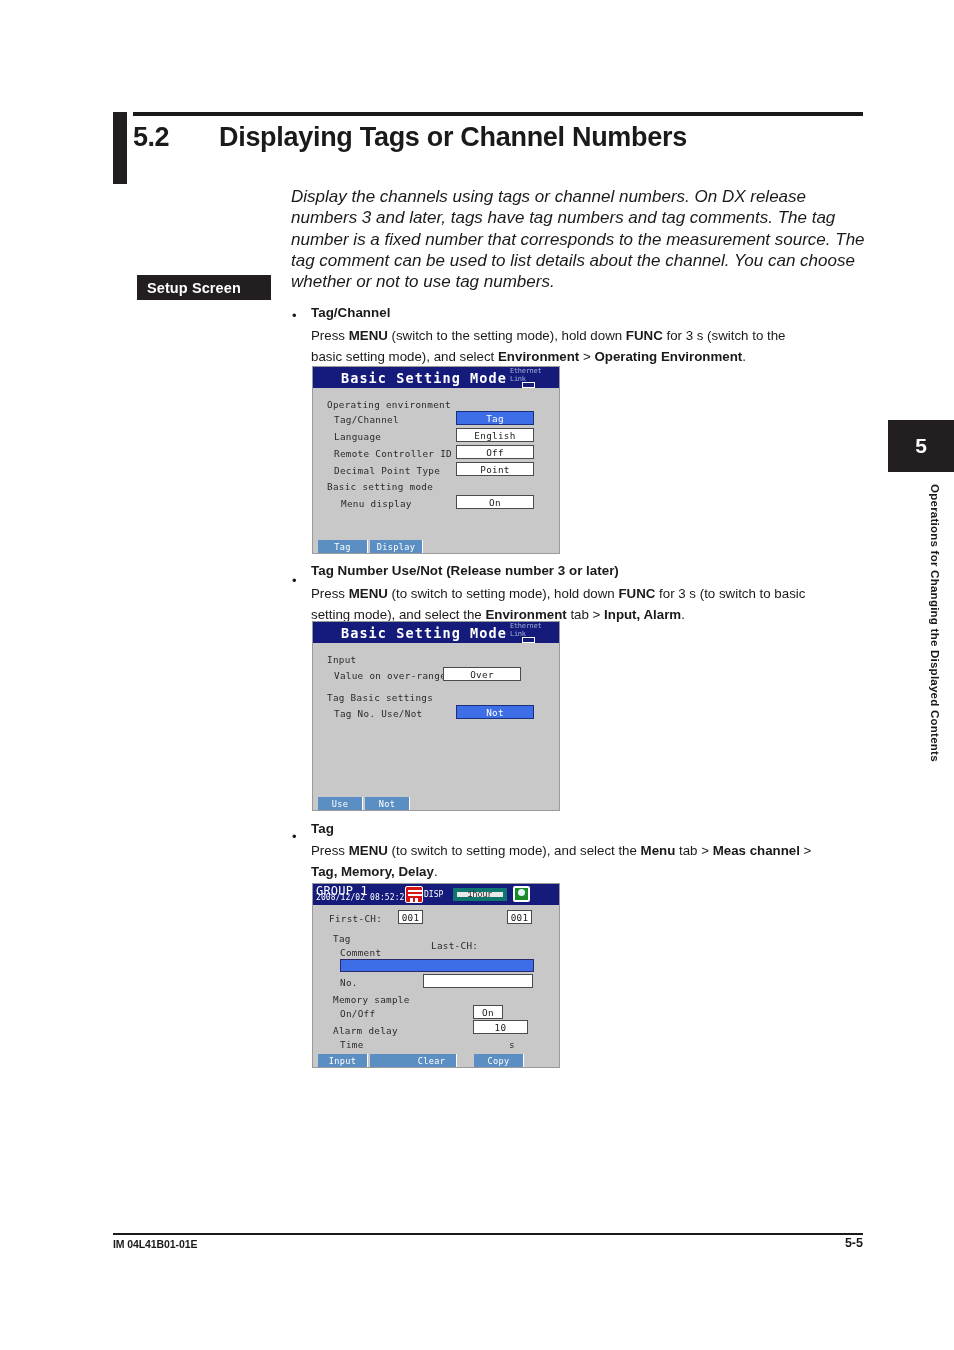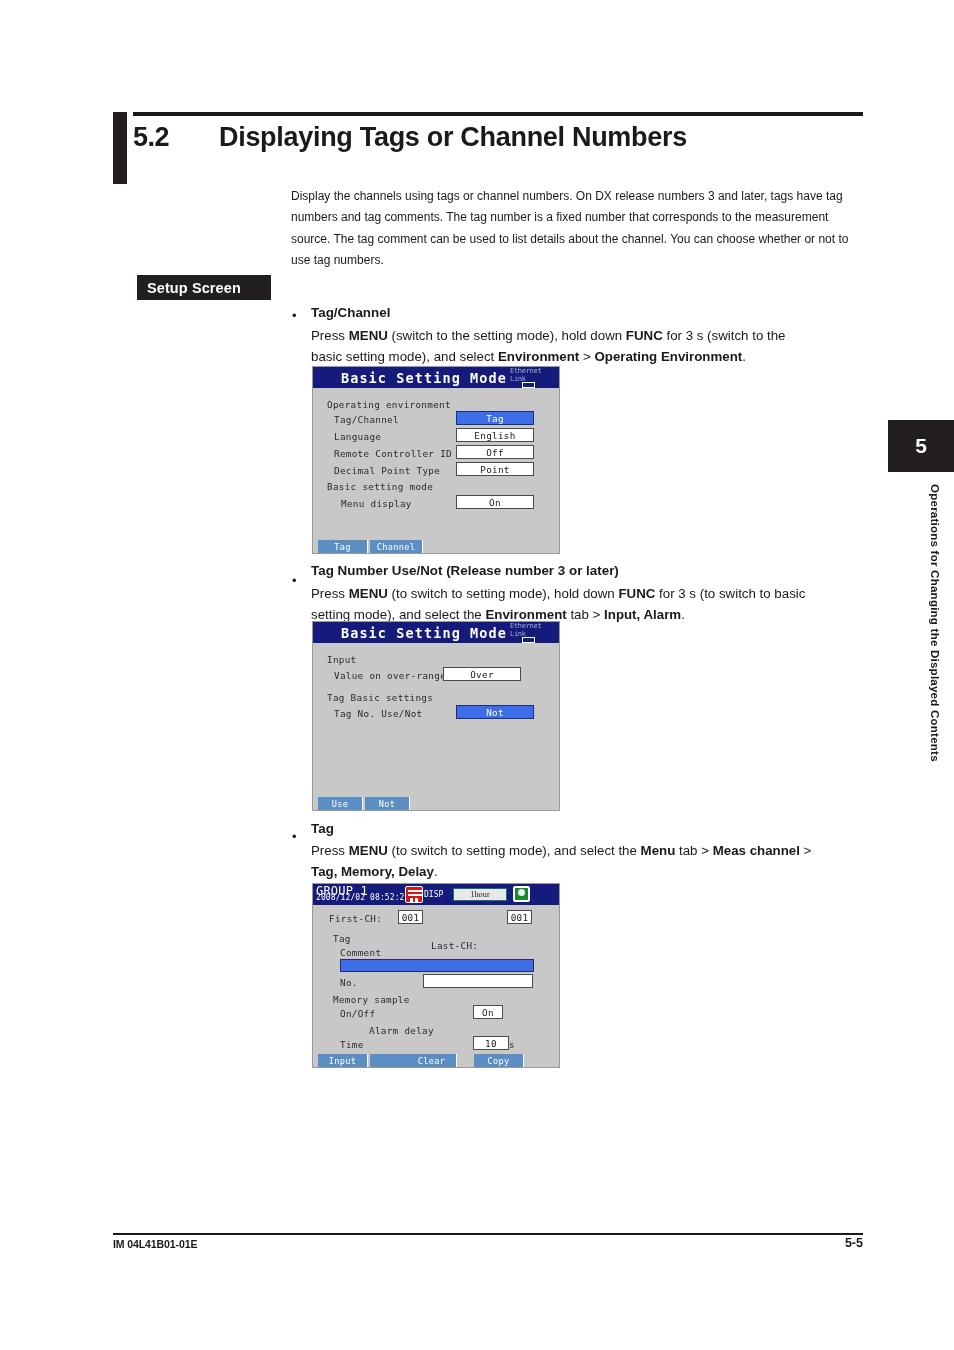--- a/index.html
+++ b/index.html
@@ -41,23 +41,24 @@
     font-size: 27px; font-weight: bold;
     letter-spacing: -0.3px;
     color: #1a1a1a;
   }
 
   
   .intro {
     position: absolute;
     left: 291px; top: 186px;
     width: 576px;
-    font-size: 12px;
+    font-size: 17px;
     line-height: 21.3px;
     color: #1a1a1a;
+    font-style: italic;
   }
 
   
   .setup-badge {
     position: absolute;
     left: 137px; top: 275px;
     width: 134px; height: 25px;
     background: #231f20;
     color: #ffffff;
     font-size: 14.5px;
@@ -230,24 +231,24 @@
     left: 111px; top: 6px;
     color: #ffffff;
     font-size: 8px;
     font-family: "DejaVu Sans Mono", monospace;
   }
   .meas-span {
     position: absolute;
     left: 140px; top: 4px;
     width: 54px; height: 13px;
     background: #e8e8e8;
-    border: 1px solid #0f766e;
+    border: 4px solid #0f766e;
     color: #1a1a1a;
     font-size: 8.3px;
-    font-family: Liberation Serif, serif;
+    font-family: Liberation Mono, monospace;
     display: flex; align-items: center; justify-content: center;
   }
   .meas-greenicon {
     position: absolute;
     left: 200px; top: 2px;
     width: 17px; height: 16px;
     background: #1a8a2a;
     border: 2px solid #ffffff;
     border-radius: 2px;
   }
@@ -364,21 +365,21 @@
     <div class="lbl" style="left:21px; top:77px;">Decimal Point Type</div>
     <div class="valbox" style="left:143px; top:74px; width:78px;">Point</div>
 
     <div class="lbl" style="left:14px; top:93px;">Basic setting mode</div>
 
     <div class="lbl" style="left:28px; top:110px;">Menu display</div>
     <div class="valbox" style="left:143px; top:107px; width:78px;">On</div>
 
     <div class="keybar">
       <div class="key" style="left:5px; width:50px;">Tag</div>
-      <div class="key" style="left:57px; width:53px;">Channel</div>
+      <div class="key" style="left:57px; width:53px;">Display</div>
     </div>
   </div>
 </div>
 
 <div class="bullet-dot" style="left:292px; top:574px;">•</div>
 <div class="bullet-head" style="left:311px; top:563px;">Tag Number Use/Not (Release number 3 or later)</div>
 <div class="bullet-body" style="left:311px; top:583px;">
   <span>Press </span><b>MENU</b><span> (to switch to setting mode), hold down </span><b>FUNC</b><span> for 3 s (to switch to basic</span><br>
   <span>setting mode), and select the </span><b>Environment</b><span> tab &gt; </span><b>Input, Alarm</b><span>.</span>
 </div>
@@ -443,23 +444,23 @@
     <div class="lbl" style="left:27px; top:42px;">Comment</div>
     <div class="commentbar" style="left:27px; top:54px; width:194px; height:13px;"></div>
 
     <div class="lbl" style="left:27px; top:72px;">No.</div>
     <div class="valbox" style="left:110px; top:69px; width:110px;"></div>
 
     <div class="lbl" style="left:20px; top:89px;">Memory sample</div>
     <div class="lbl" style="left:27px; top:103px;">On/Off</div>
     <div class="valbox" style="left:160px; top:100px; width:30px;">On</div>
 
-    <div class="lbl" style="left:20px; top:120px;margin-left:36px;">Alarm delay</div>
+    <div class="lbl" style="left:20px; top:120px;">Alarm delay</div>
     <div class="lbl" style="left:27px; top:134px;">Time</div>
-    <div class="valbox" style="left:160px; top:131px; width:36px;">10</div>
+    <div class="valbox" style="left:160px; top:115px; width:55px;">10</div>
     <div class="lbl" style="left:196px; top:134px;">s</div>
 
     <div class="keybar">
       <div class="key" style="left:5px; width:50px;">Input</div>
       <div class="key" style="left:57px; width:50px;"></div>
       <div class="key" style="left:94px; width:50px;">Clear</div>
       <div class="key" style="left:161px; width:50px;">Copy</div>
     </div>
   </div>
 </div>

